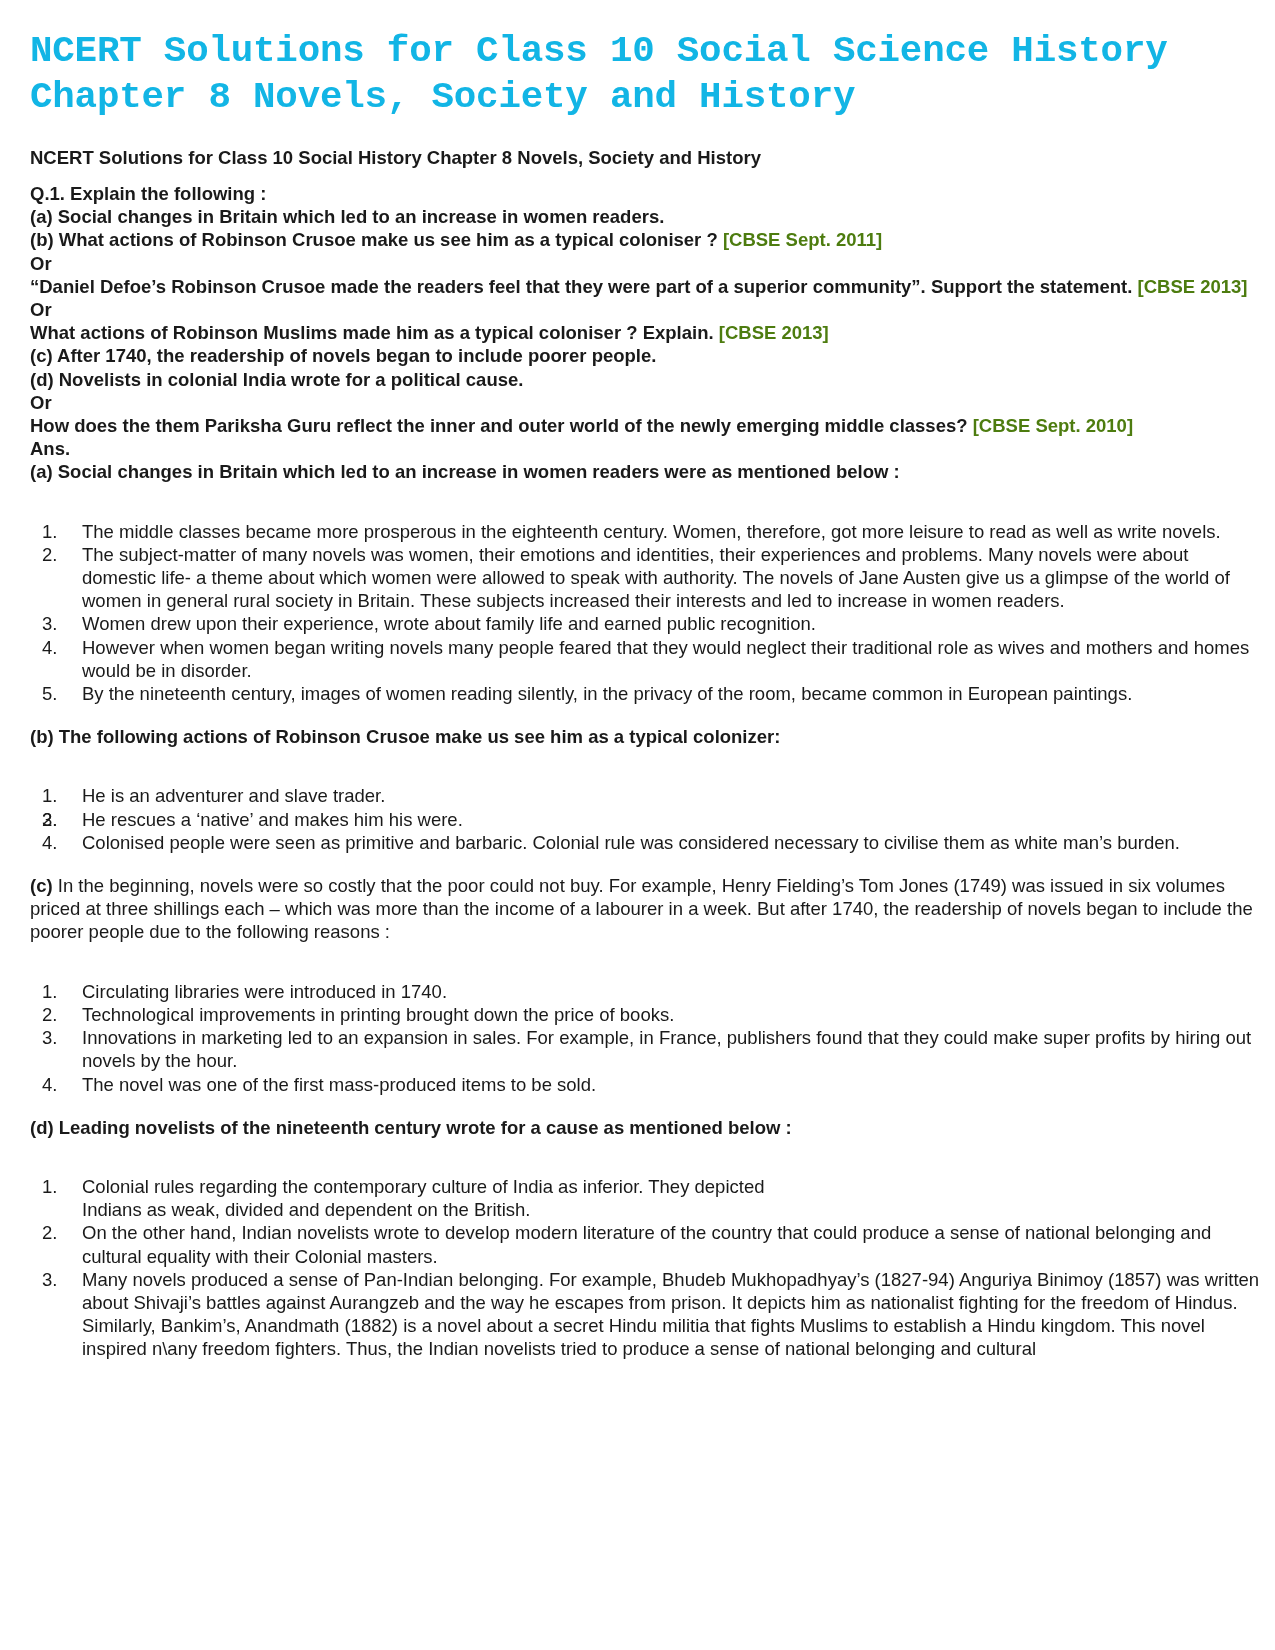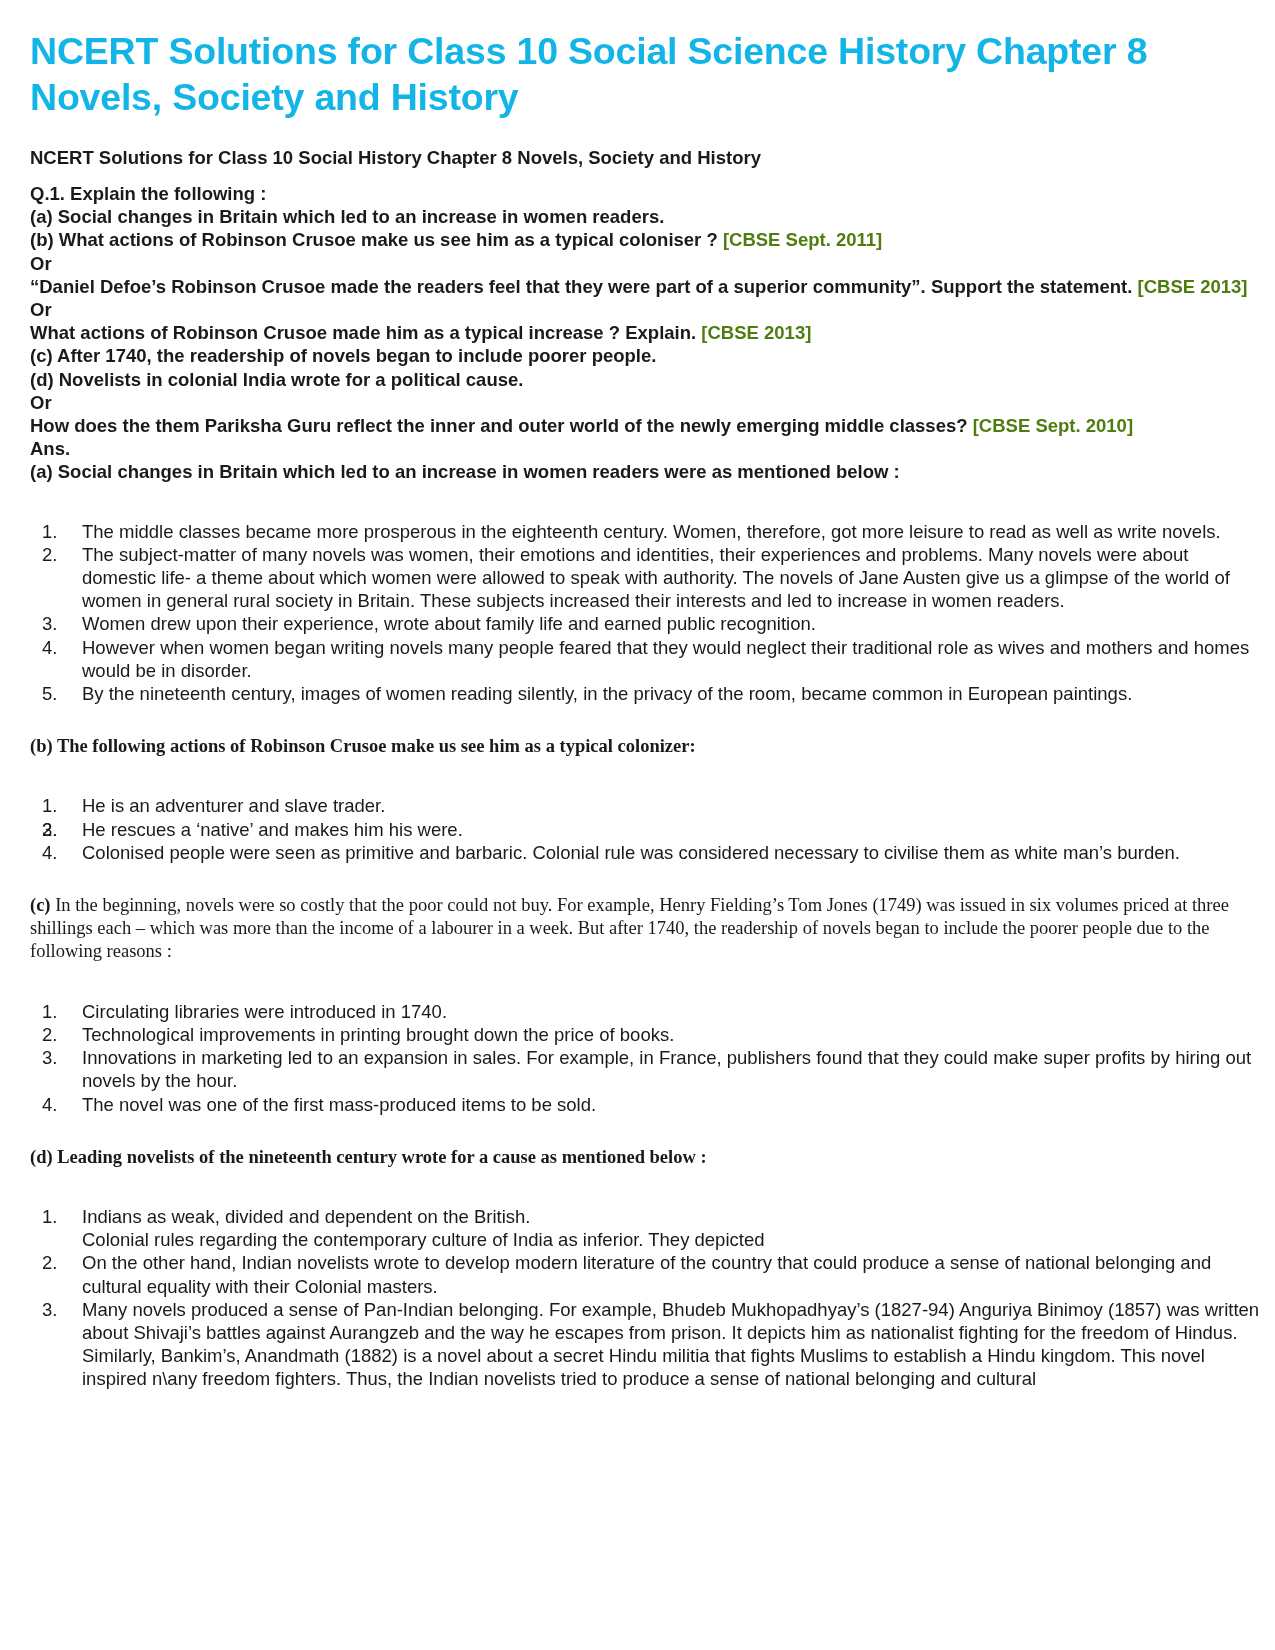--- a/index.html
+++ b/index.html
@@ -15,21 +15,21 @@
       font-family: "Liberation Sans", sans-serif;
       color: #1a1a1a;
     }
     .page {
       position: absolute;
       left: 30px;
       top: 28px;
       width: 1230px;
     }
     .title {
-      font-family: Liberation Sans, sans-serif;
+      font-family: Liberation Mono, monospace;
       font-weight: bold;
       font-size: 37.5px;
       line-height: 46px;
       color: #12b5e5;
       margin: 0;
       letter-spacing: -0.2px;
     }
     .subtitle {
       font-weight: bold;
       font-size: 18.5px;
@@ -65,40 +65,40 @@
       position: absolute;
       left: 12px;
       top: 0;
     }
     .para {
       font-size: 18.5px;
       line-height: 23.2px;
     }
     .para b { font-weight: bold; }
     .gap-list { margin-top: 36px; }
-    .gap-head { margin-top: 30px; font-family: Liberation Serif, serif; }
+    .gap-head { margin-top: 20px; }
     .sub-line { display: block; }
   </style>
 </head>
 <body>
 
 <div class="page">
 
   <h1 class="title">NCERT Solutions for Class 10 Social Science History Chapter 8 Novels, Society and History</h1>
 
   <div class="subtitle">NCERT Solutions for Class 10 Social History Chapter 8 Novels, Society and History</div>
 
   <div class="qblock">
     <span class="line">Q.1. Explain the following :</span>
     <span class="line">(a) Social changes in Britain which led to an increase in women readers.</span>
     <span class="line"><span>(b) What actions of Robinson Crusoe make us see him as a typical coloniser ?</span> <span class="tag">[CBSE Sept. 2011]</span></span>
     <span class="line">Or</span>
     <span class="line"><span>“Daniel Defoe’s Robinson Crusoe made the readers feel that they were part of a superior community”. Support the statement.</span> <span class="tag">[CBSE 2013]</span></span>
     <span class="line">Or</span>
-    <span class="line"><span>What actions of Robinson Crusoe made him as a typical increase ? Explain.</span> <span class="tag">[CBSE 2013]</span></span>
+    <span class="line"><span>What actions of Robinson Muslims made him as a typical coloniser ? Explain.</span> <span class="tag">[CBSE 2013]</span></span>
     <span class="line">(c) After 1740, the readership of novels began to include poorer people.</span>
     <span class="line">(d) Novelists in colonial India wrote for a political cause.</span>
     <span class="line">Or</span>
     <span class="line"><span>How does the them Pariksha Guru reflect the inner and outer world of the newly emerging middle classes?</span> <span class="tag">[CBSE Sept. 2010]</span></span>
     <span class="line">Ans.</span>
     <span class="line">(a) Social changes in Britain which led to an increase in women readers were as mentioned below :</span>
   </div>
 
   <ol class="gap-list">
     <li><span class="num">1.</span><span>The middle classes became more prosperous in the eighteenth century. Women, therefore, got more leisure to read as well as write novels.</span></li>
@@ -127,22 +127,22 @@
     <li><span class="num">2.</span><span>Technological improvements in printing brought down the price of books.</span></li>
     <li><span class="num">3.</span><span>Innovations in marketing led to an expansion in sales. For example, in France, publishers found that they could make super profits by hiring out novels by the hour.</span></li>
     <li><span class="num">4.</span><span>The novel was one of the first mass-produced items to be sold.</span></li>
   </ol>
 
   <div class="section-head gap-head">(d) Leading novelists of the nineteenth century wrote for a cause as mentioned below :</div>
 
   <ol class="gap-list">
     <li>
         <span class="num">1.</span>
+        <span class="sub-line">Colonial rules regarding the contemporary culture of India as inferior. They depicted</span>
         <span class="sub-line">Indians as weak, divided and dependent on the British.</span>
-        <span class="sub-line">Colonial rules regarding the contemporary culture of India as inferior. They depicted</span>
       </li>
     <li><span class="num">2.</span><span>On the other hand, Indian novelists wrote to develop modern literature of the country that could produce a sense of national belonging and cultural equality with their Colonial masters.</span></li>
     <li>
         <span class="num">3.</span>
         <span class="sub-line">Many novels produced a sense of Pan-Indian belonging. For example, Bhudeb Mukhopadhyay’s (1827-94) Anguriya Binimoy (1857) was written about Shivaji’s battles against Aurangzeb and the way he escapes from prison. It depicts him as nationalist fighting for the freedom of Hindus.</span>
         <span class="sub-line">Similarly, Bankim’s, Anandmath (1882) is a novel about a secret Hindu militia that fights Muslims to establish a Hindu kingdom. This novel inspired n\any freedom fighters. Thus, the Indian novelists tried to produce a sense of national belonging and cultural</span>
       </li>
   </ol>
 
 </div>

